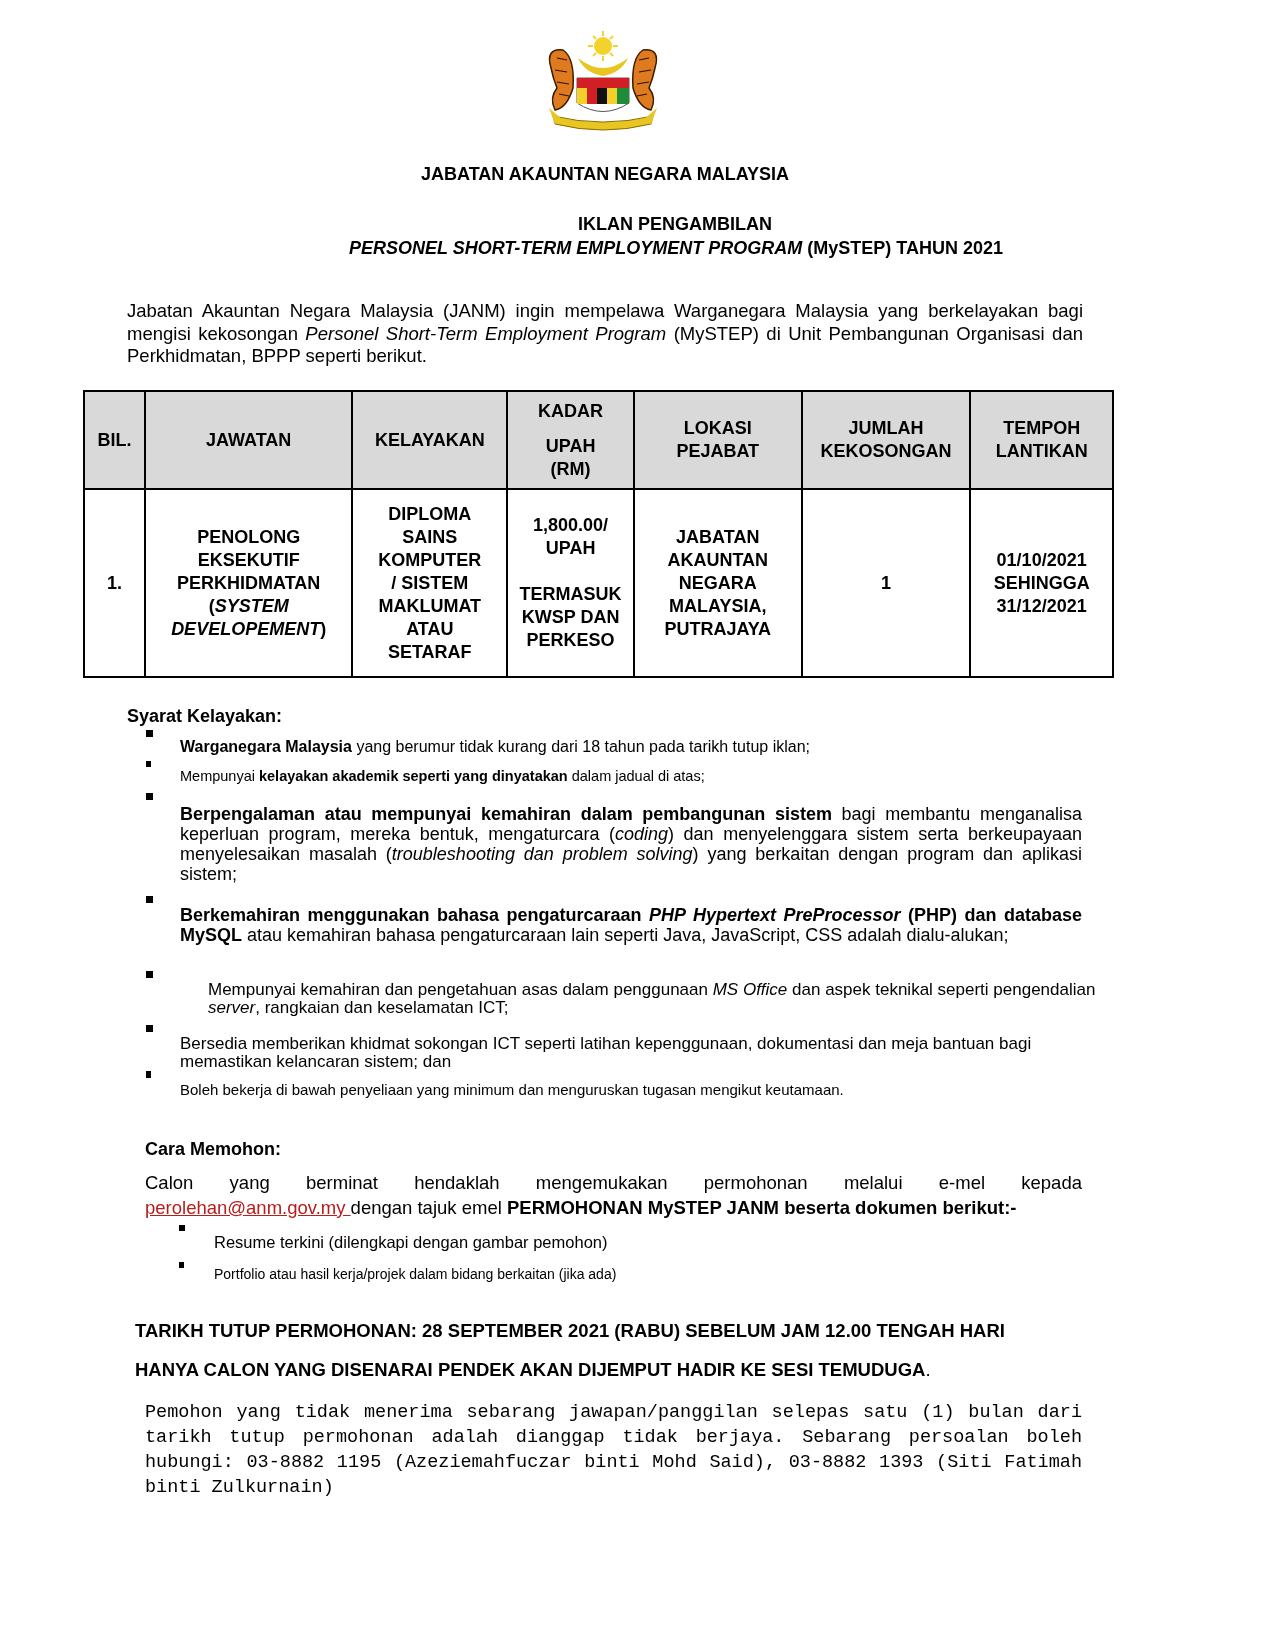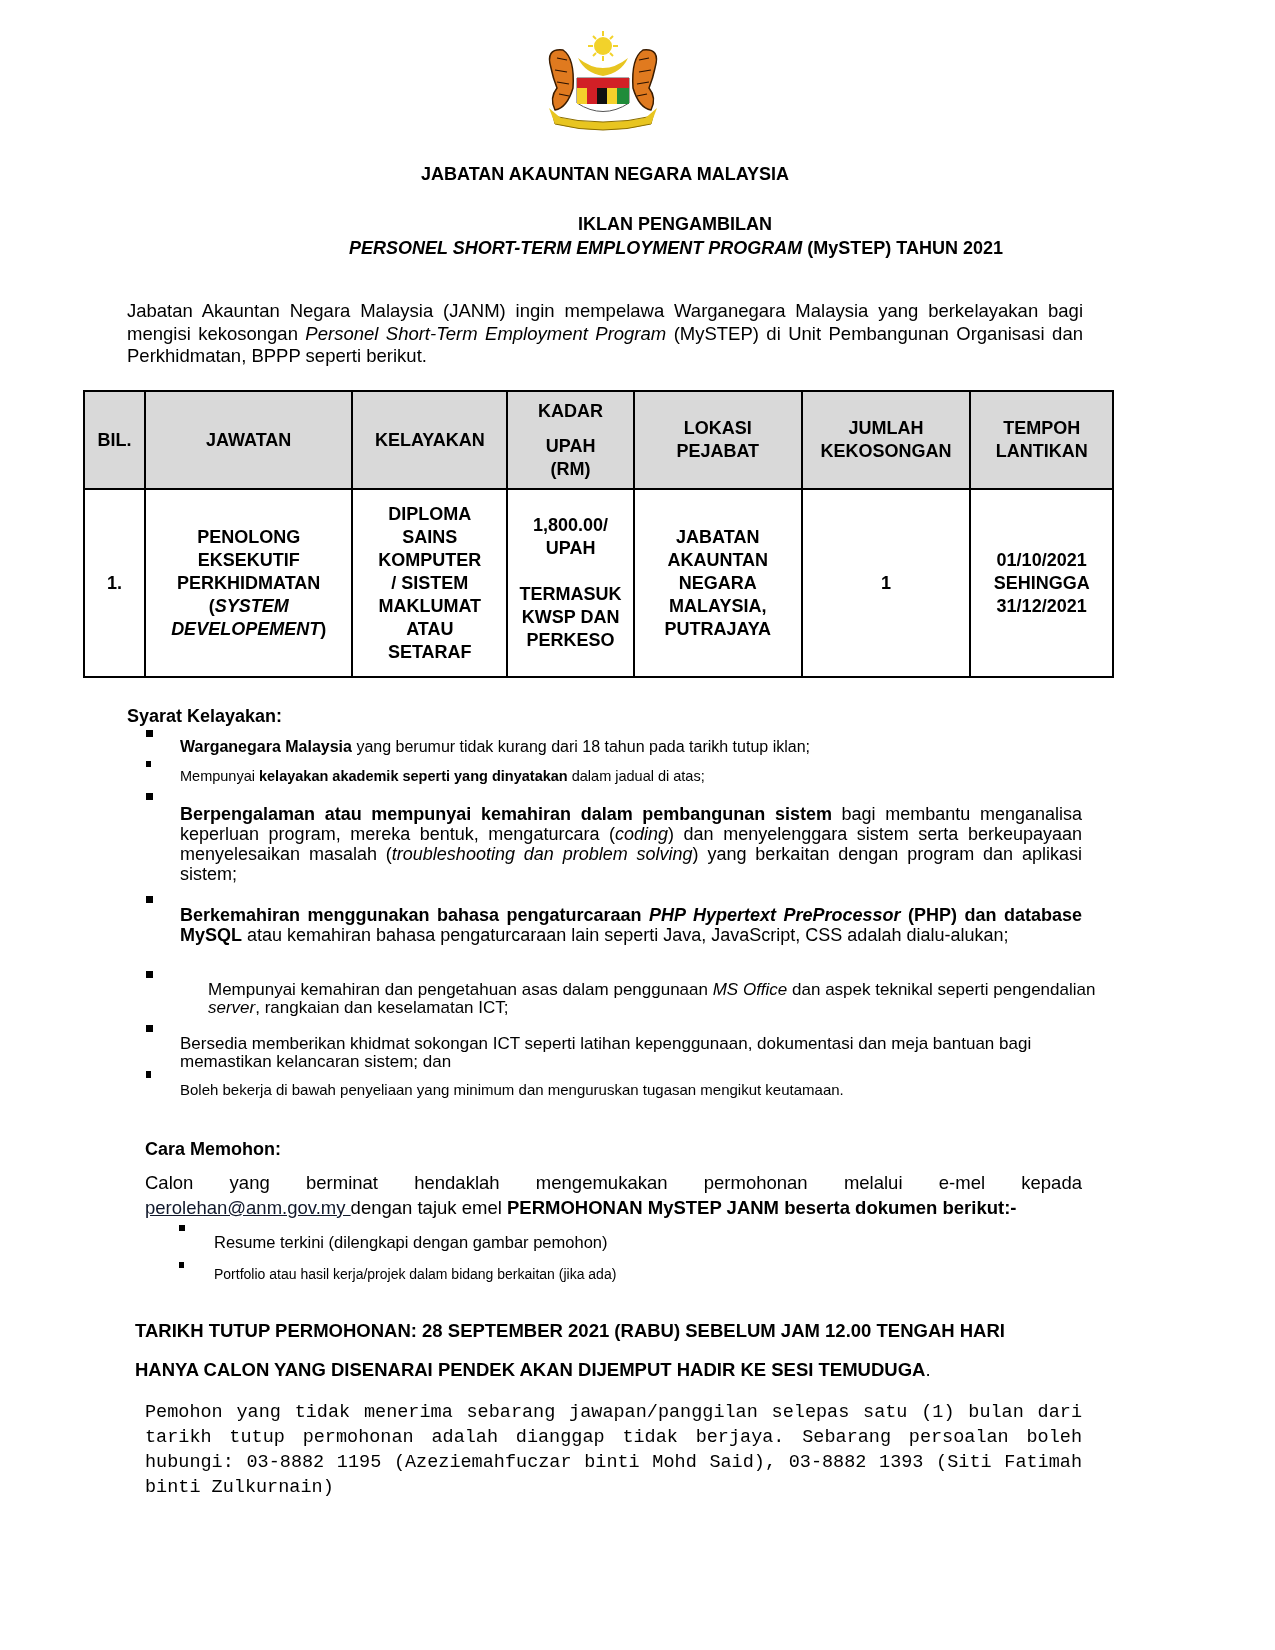--- a/index.html
+++ b/index.html
@@ -12,21 +12,21 @@
   table.vac { position: absolute; left: 83px; top: 390px; width: 1031px; border-collapse: collapse; font-weight: bold; font-size: 18px; }
   table.vac th, table.vac td { border: 2px solid #000; text-align: center; vertical-align: middle; padding: 0 4px; }
   table.vac th { background: #d9d9d9; height: 96px; line-height: 23px; }
   table.vac td { height: 186px; line-height: 23px; }
   .sec-title { position: absolute; font-weight: bold; font-size: 18px; }
   .bul { position: absolute; left: 146px; width: 7px; height: 7px; background: #000; }
   .item { position: absolute; left: 180px; width: 902px; font-size: 17.5px; line-height: 20px; text-align: justify; }
   .small { font-size: 14.5px; }
   .apply { position: absolute; left: 145px; top: 1170px; width: 937px; font-size: 18.5px; line-height: 25px; text-align: justify; text-align-last: justify; }
   .apply2 { position: absolute; left: 145px; top: 1195px; width: 937px; font-size: 18.5px; line-height: 25px; }
-  a.email { color: #0f172a; text-decoration: underline; }
+  a.email { color: #b91c1c; text-decoration: underline; }
   .doc-item { position: absolute; left: 214px; font-size: 16px; }
   .bul2 { position: absolute; left: 179px; width: 6px; height: 6px; background: #000; }
   .closing { position: absolute; left: 135px; font-weight: bold; font-size: 18.5px; }
   .footer { position: absolute; left: 145px; top: 1400px; width: 937px; font-size: 18.5px; line-height: 25px; text-align: justify; font-family: Liberation Mono, monospace; }
 </style>
 </head>
 <body>
 
 <div class="crest">
   <svg width="140" height="108" viewBox="0 0 140 108">

